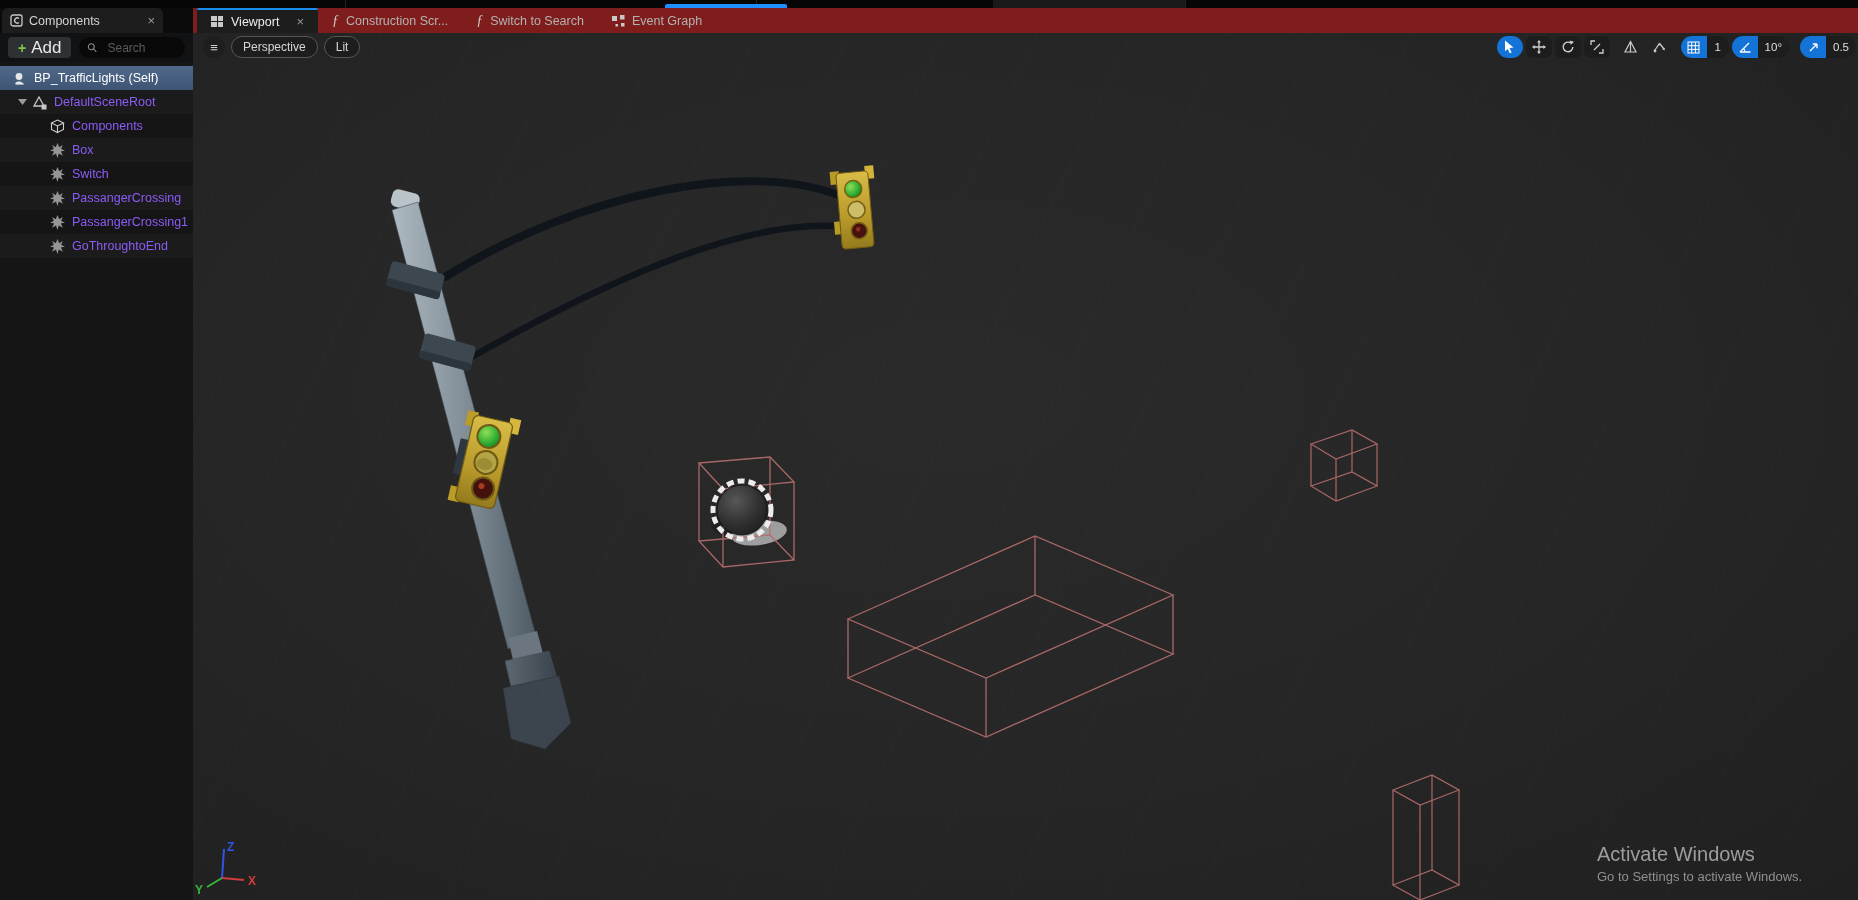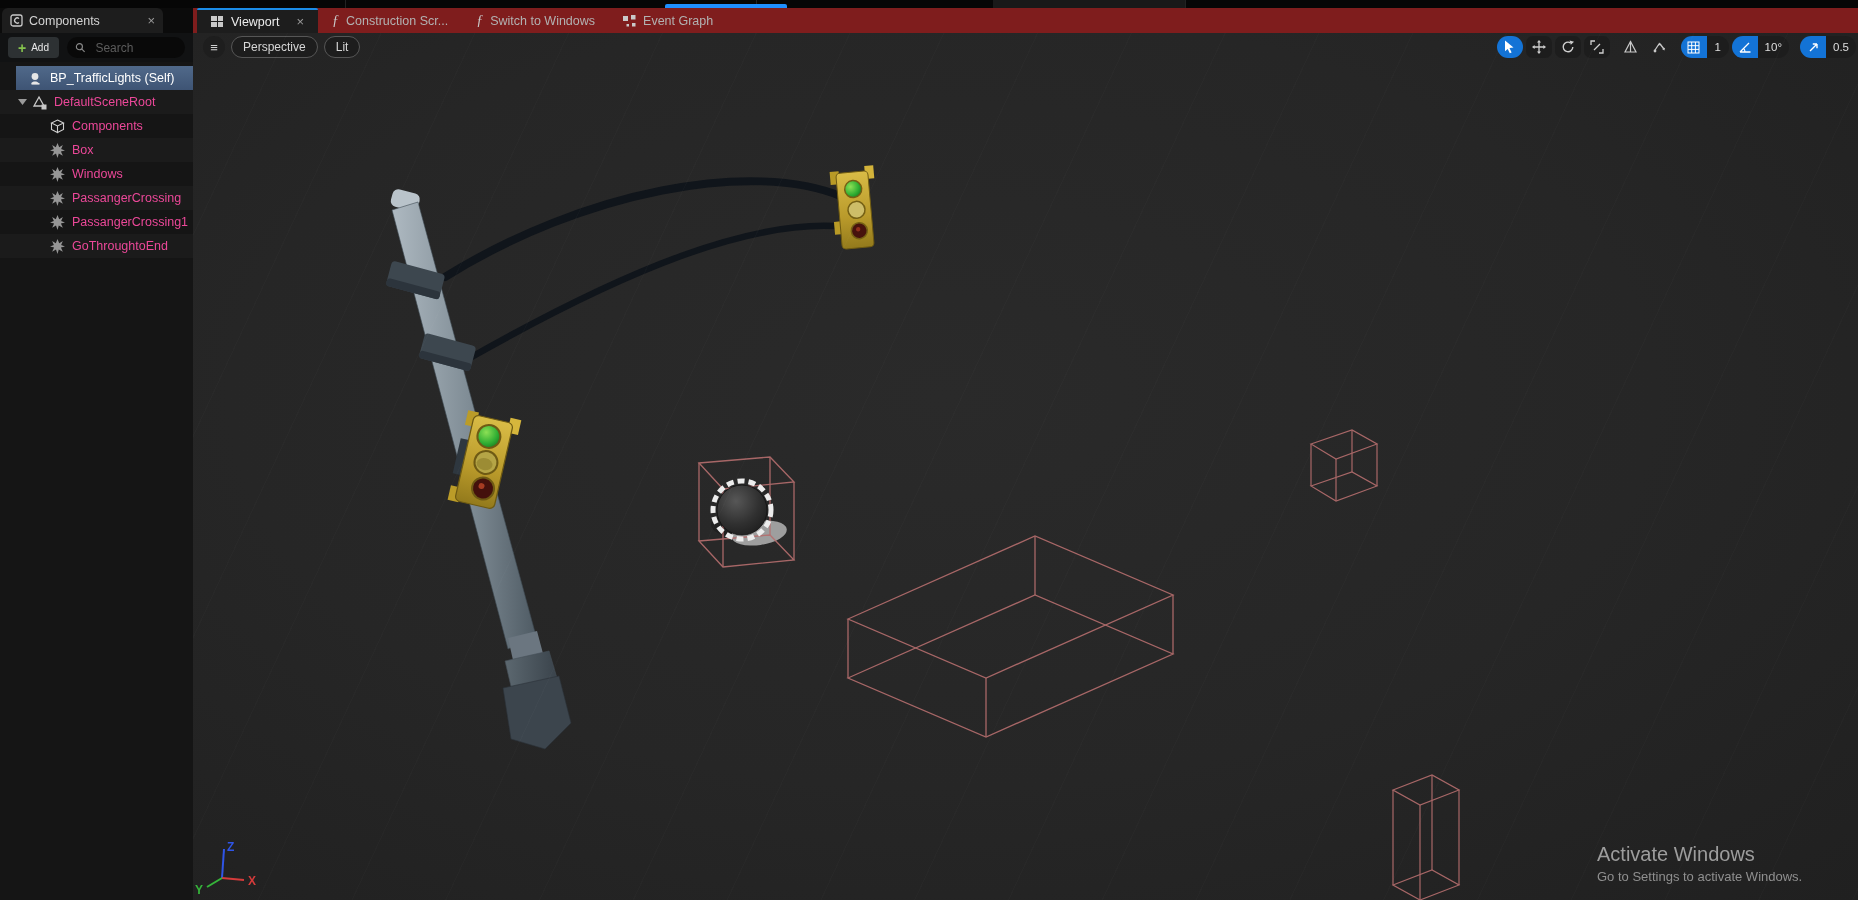--- a/index.html
+++ b/index.html
@@ -16,29 +16,29 @@
   .left-panel { position:absolute; left:0; top:8px; width:193px; height:892px; background:#151515; }
   .panel-tabbar { height:25px; background:#0b0b0b; position:relative; }
   .panel-tab { position:absolute; left:2px; top:0; height:25px; width:161px; background:#1d1d1d;
                border-radius:6px 6px 0 0; display:flex; align-items:center; padding:8px 8px; gap:6px; }
   .panel-tab .tab-label { flex:1; font-size:12.5px; color:#d4d4d4; }
   .close-glyph { color:#9a9a9a; font-size:13px; line-height:1; }
 
   .panel-toolbar { height:29px; background:#111213; display:flex; align-items:center; padding:0 8px; gap:8px; }
   .add-btn { height:21px; padding:0 10px; background:#2d3133; border-radius:4px; display:flex; align-items:center; gap:5px; }
   .add-btn .plus { color:#86c44e; font-size:14px; font-weight:bold; line-height:1; }
-  .add-btn .lbl { color:#e8e8e8; font-size:10px; }
+  .add-btn .lbl { color:#e8e8e8; font-size:17px; }
   .search { flex:1; height:21px; background:#090909; border-radius:11px; display:flex; align-items:center; padding:0 8px; gap:10px; }
   .search input { background:transparent; border:none; outline:none; width:100%; font-size:12px; color:#bdbdbd; font-family:"Liberation Sans",sans-serif; }
   .search input::placeholder { color:#5c5c5c; }
 
   .tree { padding-top:4px; }
-  .tree-row { height:24px; display:flex; align-items:center; font-size:12.5px; color:#ec4899; white-space:nowrap; overflow:hidden; }
+  .tree-row { height:24px; display:flex; align-items:center; font-size:12.5px; color:#8b5cf6; white-space:nowrap; overflow:hidden; }
   .tree-row.zebra { background:#1b1b1b; }
-  .tree-row.selected { background:linear-gradient(#50698a,#3e5474); color:#ffffff;margin-left:16px; }
+  .tree-row.selected { background:linear-gradient(#50698a,#3e5474); color:#ffffff; }
   .tree-row .t-icon { display:flex; margin-right:7px; flex:0 0 auto; }
   .ind0 { padding-left:12px; }
   .ind1 { padding-left:18px; }
   .ind2 { padding-left:50px; }
   .expander { display:flex; margin-right:5px; }
 
   
   .main { position:absolute; left:193px; top:8px; width:1665px; height:892px; }
   .doc-tabbar { height:25px; background:#7f1d1d; display:flex; padding-left:4px; }
   .doc-tab { display:flex; align-items:center; gap:7px; padding:0 14px; font-size:12.5px; color:#b2b2b2; }
@@ -153,21 +153,21 @@
           </svg>
       </span>
       <span>Box</span>
     </div>
     <div class="tree-row ind2">
       <span class="t-icon">
         <svg width="15" height="15" viewBox="0 0 14 14">
             <path d="M7,0 L8.6,4 L12,1.8 L10.4,5.6 L14,7 L10.2,8 L12,12 L8.2,9.8 L7,14 L5.6,9.8 L2,12 L3.8,8 L0,7 L3.6,5.6 L2,1.8 L5.4,4 Z" fill="#969696"></path>
           </svg>
       </span>
-      <span>Windows</span>
+      <span>Switch</span>
     </div>
     <div class="tree-row zebra ind2">
       <span class="t-icon">
         <svg width="15" height="15" viewBox="0 0 14 14">
             <path d="M7,0 L8.6,4 L12,1.8 L10.4,5.6 L14,7 L10.2,8 L12,12 L8.2,9.8 L7,14 L5.6,9.8 L2,12 L3.8,8 L0,7 L3.6,5.6 L2,1.8 L5.4,4 Z" fill="#969696"></path>
           </svg>
       </span>
       <span>PassangerCrossing</span>
     </div>
     <div class="tree-row ind2">
@@ -202,21 +202,21 @@
       </svg>
       <span>Viewport</span>
       <span class="close-glyph">×</span>
     </div>
     <div class="doc-tab">
       <span class="fx">ƒ</span>
       <span>Construction Scr...</span>
     </div>
     <div class="doc-tab">
       <span class="fx">ƒ</span>
-      <span>Switch to Windows</span>
+      <span>Switch to Search</span>
     </div>
     <div class="doc-tab">
       <svg width="13" height="12" viewBox="0 0 13 12">
         <g fill="#c9c9c9">
             <rect x="0" y="1" width="5" height="5"></rect>
             <rect x="8" y="0" width="4.5" height="4.5"></rect>
         <rect x="9" y="8" width="3.5" height="3.5"></rect>
             <rect x="3.5" y="9" width="2.5" height="2.5"></rect>
           </g>
       </svg>

